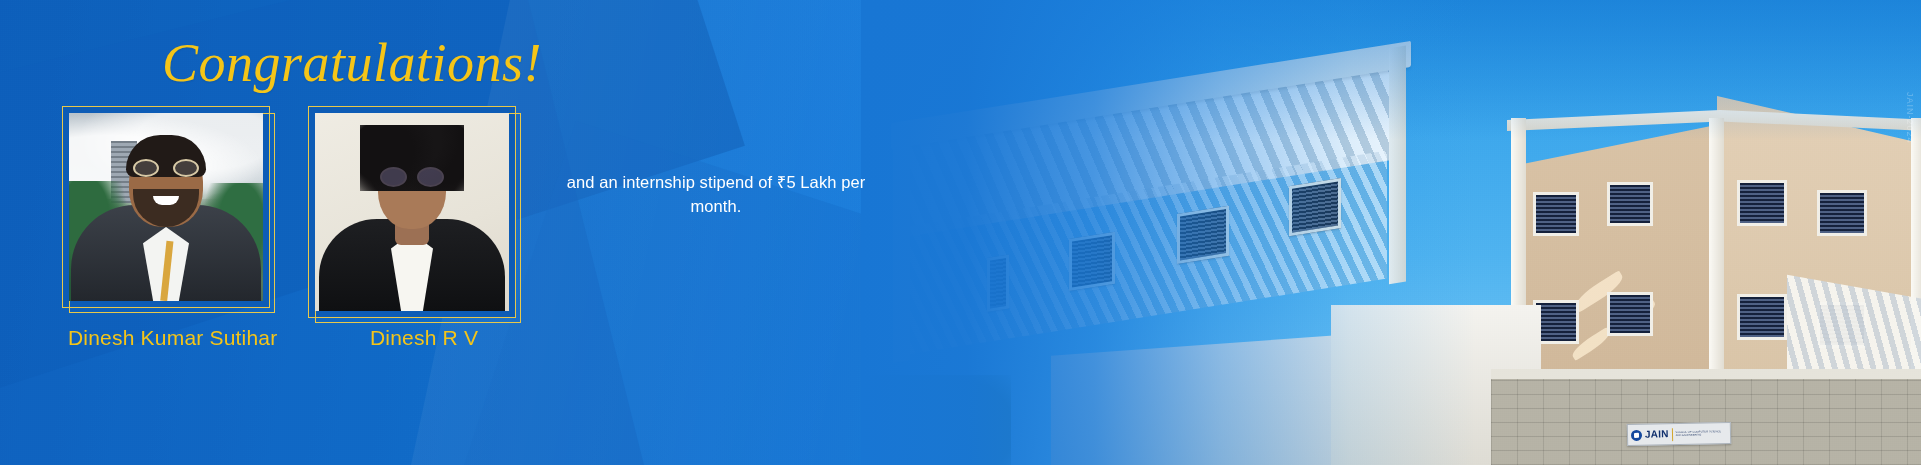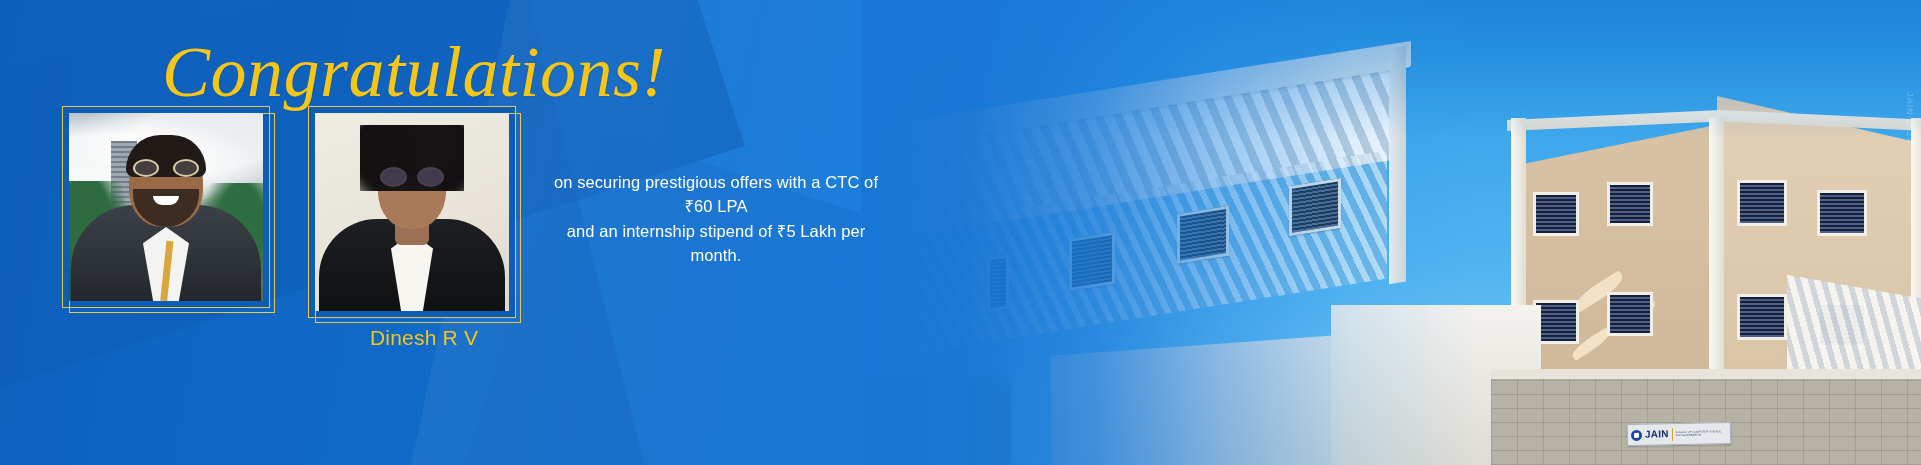--- a/index.html
+++ b/index.html
@@ -282,21 +282,21 @@
     user-select:none;
   }
 
   
   .content{ position:absolute; inset:0; z-index:50; }
 
   .headline{
     position:absolute; left:162px; top:36px;
     font-family:"Liberation Serif", serif;
     font-style:italic;
-    font-size:72px;
+    font-size:54px;
     line-height:1;
     color:#f5c518;
     letter-spacing:.5px;
     text-shadow:0 1px 2px rgba(0,0,0,.10);
   }
 
   
   .frame{
     position:absolute;
     border:1.5px solid #e7c84b;
@@ -592,21 +592,21 @@
         <div class="p2-neck"></div>
         <div class="p2-head"></div>
         <div class="p2-hair"></div>
         <div class="p2-glass">
             <span></span>
             <span></span>
           </div>
       </div>
     </div>
 
+    <div class="name name-1">Dinesh Kumar Sutihar</div>
     <div class="name name-2">Dinesh R V</div>
 
     <div class="body-copy">
-      <div>on securing prestigious offers with a CTC of ₹60 LPA</div>
       <div>and an internship stipend of ₹5 Lakh per month.</div>
     </div>
 
   </div>
 </div>
 
 </body></html>

